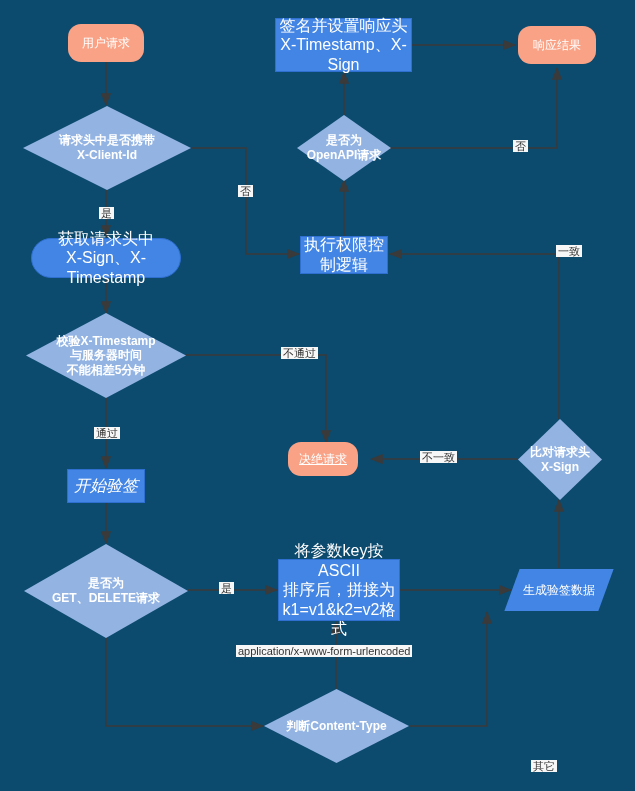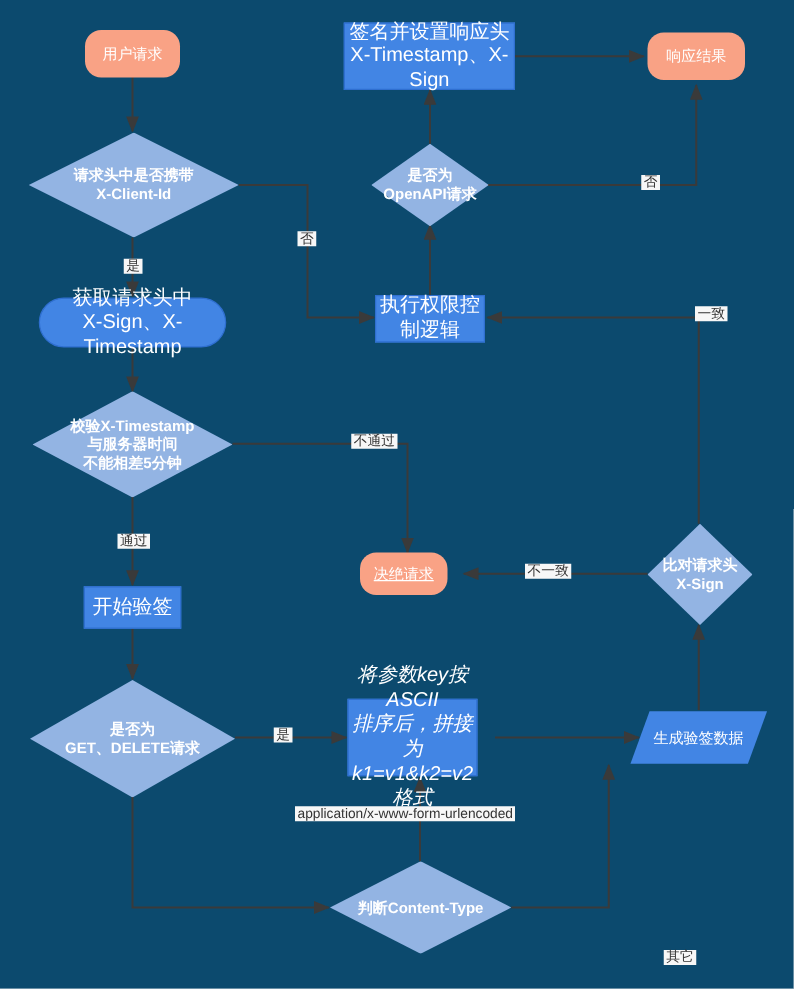--- a/index.html
+++ b/index.html
@@ -165,31 +165,31 @@
 X-Sign、X-Timestamp</span>
   </div>
 
   <div class="dec-wrap" style="left:26px; top:313px; width:160px; height:85px;">
     <div class="shape"></div>
     <div class="txt">校验X-Timestamp
 与服务器时间
 不能相差5分钟</div>
   </div>
 
-  <div class="node proc" style="left:67px; top:469px; width:78px; height:34px;">
+  <div class="node proc" style="left:67px; top:469px; width:78px; height:34px;font-style:italic;">
     <span>开始验签</span>
   </div>
 
   <div class="dec-wrap" style="left:24px; top:544px; width:164px; height:94px;">
     <div class="shape"></div>
     <div class="txt">是否为
 GET、DELETE请求</div>
   </div>
 
-  <div class="node proc" style="left:278px; top:559px; width:104px; height:62px;font-style:italic;">
+  <div class="node proc" style="left:278px; top:559px; width:122px; height:62px;">
     <span>将参数key按ASCII
 排序后，拼接为
 k1=v1&amp;k2=v2格式</span>
   </div>
 
   <div class="dec-wrap" style="left:264px; top:689px; width:145px; height:74px;">
     <div class="shape"></div>
     <div class="txt">判断Content-Type</div>
   </div>
 

